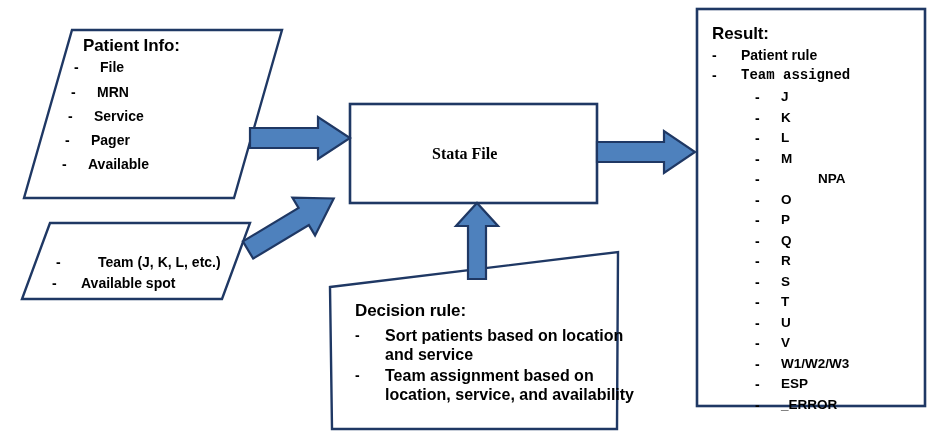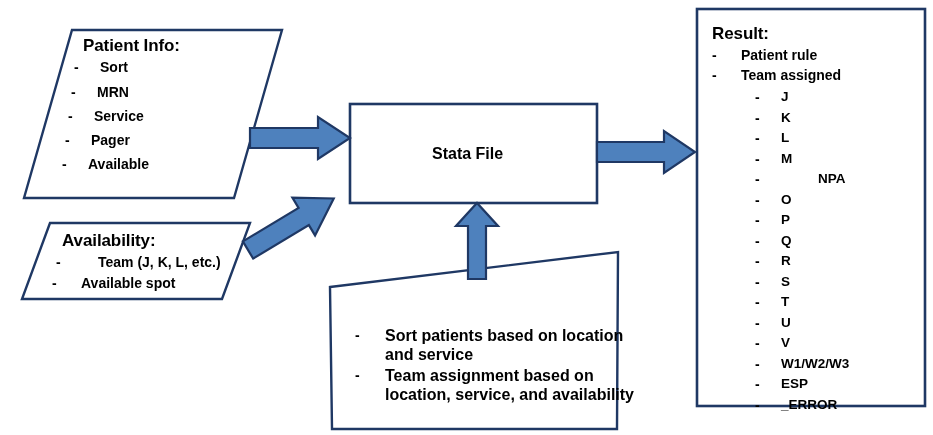--- a/index.html
+++ b/index.html
@@ -44,60 +44,60 @@
     </g>
 
     <polygon points="468,275 468,222 456,222 477,199 498,222 486,222 486,275" fill="#4E81BD" stroke="#1F3864" stroke-width="2.2" stroke-linejoin="miter"></polygon>
 
     <polygon points="597,138 664,138 664,127 695,148 664,169 664,158 597,158" fill="#4E81BD" stroke="#1F3864" stroke-width="2.2" stroke-linejoin="miter"></polygon>
   </svg>
 
   <div class="txt heading" style="left:83px;top:32px;">Patient Info:</div>
 
   <div class="txt dash" style="left:74px;top:55px;">-</div>
-  <div class="txt item" style="left:100px;top:55px;">Sort</div>
+  <div class="txt item" style="left:100px;top:55px;">File</div>
 
   <div class="txt dash" style="left:71px;top:80px;">-</div>
   <div class="txt item" style="left:97px;top:80px;">MRN</div>
 
   <div class="txt dash" style="left:68px;top:104px;">-</div>
   <div class="txt item" style="left:94px;top:104px;">Service</div>
 
   <div class="txt dash" style="left:65px;top:128px;">-</div>
   <div class="txt item" style="left:91px;top:128px;">Pager</div>
 
   <div class="txt dash" style="left:62px;top:152px;">-</div>
   <div class="txt item" style="left:88px;top:152px;">Available</div>
 
-  <div class="txt heading" style="left:62px;top:227px;">Availability:</div>
 
   <div class="txt dash" style="left:56px;top:250px;">-</div>
   <div class="txt item" style="left:85px;top:250px;margin-left:13px;">Team (J, K, L, etc.)</div>
 
   <div class="txt dash" style="left:52px;top:271px;">-</div>
   <div class="txt item" style="left:81px;top:271px;">Available spot</div>
 
-  <div class="txt center-label" style="left:432px;top:141px;">Stata File</div>
+  <div class="txt center-label" style="left:432px;top:141px;font-family:Liberation Serif, serif;">Stata File</div>
 
+  <div class="txt heading" style="left:355px;top:297px;">Decision rule:</div>
 
   <div class="txt dash" style="left:355px;top:323px;">-</div>
   <div class="txt wrapline" style="left:385px;top:323px;">Sort patients based on location</div>
   <div class="txt wrapline" style="left:385px;top:342px;">and service</div>
 
   <div class="txt dash" style="left:355px;top:363px;">-</div>
   <div class="txt wrapline" style="left:385px;top:382px;">location, service, and availability</div>
   <div class="txt wrapline" style="left:385px;top:363px;">Team assignment based on</div>
 
   <div class="txt heading" style="left:712px;top:20px;">Result:</div>
 
   <div class="txt dash" style="left:712px;top:43px;">-</div>
   <div class="txt item" style="left:741px;top:43px;">Patient rule</div>
 
   <div class="txt dash" style="left:712px;top:63px;">-</div>
-  <div class="txt item" style="left:741px;top:63px;">Team assigned</div>
+  <div class="txt item" style="left:741px;top:63px;font-family:Liberation Mono, monospace;">Team assigned</div>
 
   <div id="team-list">
       <div class="txt dash" style="left: 755px; top: 85px;">-</div>
       <div class="txt sub" style="left: 781px; top: 85px;">J</div>
       <div class="txt dash" style="left: 755px; top: 105.5px;">-</div>
       <div class="txt sub" style="left: 781px; top: 105.5px;">K</div>
       <div class="txt dash" style="left: 755px; top: 126px;">-</div>
       <div class="txt sub" style="left: 781px; top: 126px;">L</div>
       <div class="txt dash" style="left: 755px; top: 146.5px;">-</div>
       <div class="txt sub" style="left: 781px; top: 146.5px;">M</div>

